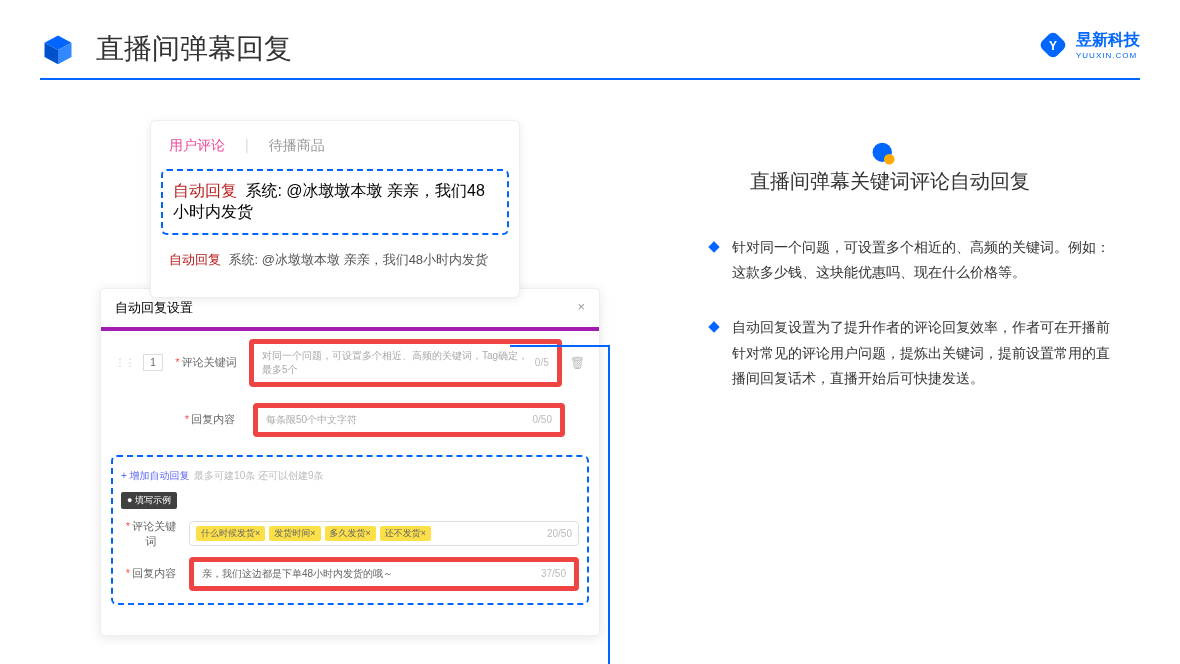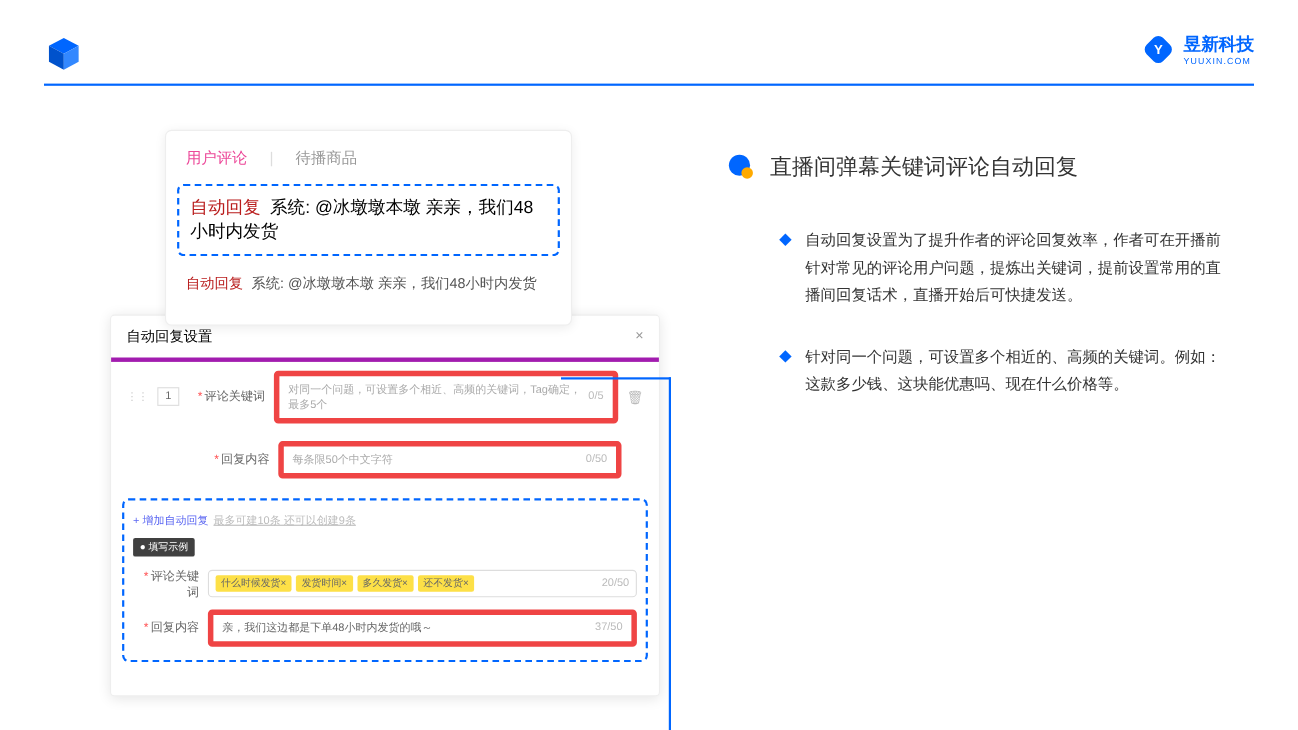--- a/index.html
+++ b/index.html
@@ -24,53 +24,54 @@
 .tab { color: #999; }
 .comment-item { padding: 10px 0; font-size: 13px; line-height: 1.6; color: #555; }
 .comment-highlighted { border: 2px dashed #0066ff; border-radius: 6px; padding: 10px; margin: 5px -8px; position: relative; }
 .reply-tag { color: #b91c1c; margin-right: 4px; margin-top: 25px; }
 
 .settings-card { background: #fff; border: 1px solid #eee; border-radius: 4px; box-shadow: 0 2px 12px rgba(0,0,0,0.1); width: 500px; margin-top: -10px; position: relative; z-index: 0; padding-bottom: 20px; }
 .settings-header { display: flex; justify-content: space-between; padding: 10px 14px; border-bottom: 4px solid #a21caf; font-size: 13px; }
 .close-x { color: #999; cursor: pointer; }
 .form-row { display: flex; align-items: center; padding: 8px 14px; font-size: 11px; gap: 8px; }
 .form-index { width: 20px; text-align: center; color: #666; border: 1px solid #ddd; padding: 2px; font-size: 10px; }
-.form-label { width: 70px; text-align: right; color: #666; }
+.form-label { width: 70px; text-align: center; color: #666; }
 .form-label .star { color: #ff4d4f; margin-right: 2px; }
 .form-input { flex: 1; border: 5px solid #ef4444; border-radius: 4px; padding: 5px 8px; font-size: 10px; color: #aaa; display: flex; justify-content: space-between; align-items: center; background: #fff; }
 .counter { color: #bbb; font-size: 10px; }
 .trash-icon { color: #bbb; font-size: 12px; }
 
 .example-box { border: 2px dashed #0066ff; border-radius: 6px; margin: 10px; padding: 8px; position: relative; }
 .add-link { color: #5b67f2; font-size: 10px; margin-bottom: 6px; }
-.add-hint { color: #bbb; font-size: 10px; text-decoration: underline; }
+.add-hint { color: #bbb; font-size: 10px; }
 .example-badge { background: #404040; color: #fff; font-size: 9px; padding: 2px 6px; border-radius: 2px; display: inline-block; margin-bottom: 6px; }
 .tag-input { flex: 1; border: 1px solid #ddd; border-radius: 4px; padding: 4px 6px; display: flex; flex-wrap: wrap; gap: 4px; align-items: center; background: #fff; }
 .tag { background: #fde047; padding: 1px 5px; border-radius: 2px; font-size: 9px; color: #666; }
 
 .right-panel { flex: 1; padding-top: 20px; }
-.right-title { display: flex; margin-bottom: 40px; }
+.right-title { display: flex; align-items: center; margin-bottom: 40px; flex-direction: column; }
 .bubble-icon { width: 28px; height: 28px; margin-right: 12px; }
 .right-title-text { font-size: 20px; color: #333; font-weight: 500; }
 .bullet-item { display: flex; margin-bottom: 30px; padding-left: 50px; }
 .diamond { width: 8px; height: 8px; background: #0066ff; transform: rotate(45deg); margin-top: 8px; margin-right: 14px; flex-shrink: 0; }
 .bullet-text { font-size: 14px; line-height: 1.8; color: #333; }
 
 .conn1 { position: absolute; width: 100px; height: 2px; background: #0066ff; top: 225px; left: 410px; z-index: 10; }
 .conn2 { position: absolute; width: 2px; height: 350px; background: #0066ff; top: 225px; left: 508px; z-index: 10; }
 </style>
 </head>
 <body>
 
 <div class="header">
   <svg class="header-icon" viewBox="0 0 40 40">
     <path d="M20 5 L35 13 L20 21 L5 13 Z" fill="#0066ff"></path>
     <path d="M5 13 L20 21 L20 37 L5 29 Z" fill="#0052cc"></path>
     <path d="M35 13 L20 21 L20 37 L35 29 Z" fill="#3388ff"></path>
   </svg>
+  <div class="header-title">直播间弹幕回复</div>
 </div>
 <div class="logo">
   <svg class="logo-icon" viewBox="0 0 40 40">
     <rect x="6" y="6" width="28" height="28" rx="8" fill="#0066ff" transform="rotate(45 20 20)"></rect>
     <text x="20" y="26" font-size="16" fill="#fff" text-anchor="middle" font-weight="bold">Y</text>
   </svg>
   <div>
     <span class="logo-text">昱新科技</span>
     <span class="logo-sub">YUUXIN.COM</span>
   </div>
@@ -152,20 +153,20 @@
   <div class="right-panel">
     <div class="right-title">
       <svg class="bubble-icon" viewBox="0 0 32 32">
         <circle cx="14" cy="14" r="11" fill="#0066ff"></circle>
         <circle cx="22" cy="22" r="6" fill="#ffaa00"></circle>
       </svg>
       <span class="right-title-text">直播间弹幕关键词评论自动回复</span>
     </div>
     <div class="bullet-item">
       <div class="diamond"></div>
-      <div class="bullet-text">自动回复设置为了提升作者的评论回复效率，作者可在开播前针对常见的评论用户问题，提炼出关键词，提前设置常用的直播间回复话术，直播开始后可快捷发送。</div>
+      <div class="bullet-text">针对同一个问题，可设置多个相近的、高频的关键词。例如：这款多少钱、这块能优惠吗、现在什么价格等。</div>
     </div>
     <div class="bullet-item">
       <div class="diamond"></div>
-      <div class="bullet-text">针对同一个问题，可设置多个相近的、高频的关键词。例如：这款多少钱、这块能优惠吗、现在什么价格等。</div>
+      <div class="bullet-text">自动回复设置为了提升作者的评论回复效率，作者可在开播前针对常见的评论用户问题，提炼出关键词，提前设置常用的直播间回复话术，直播开始后可快捷发送。</div>
     </div>
   </div>
 </div>
 
 </body></html>

